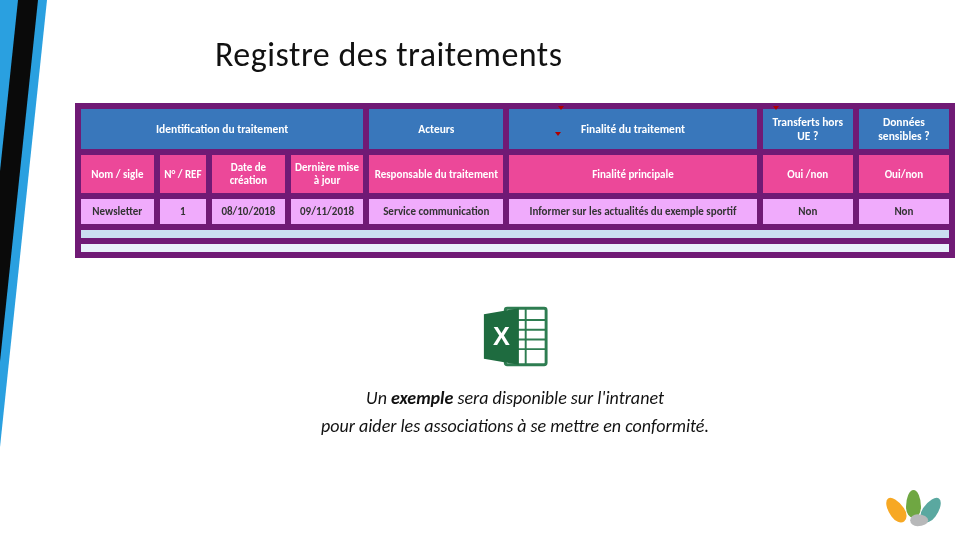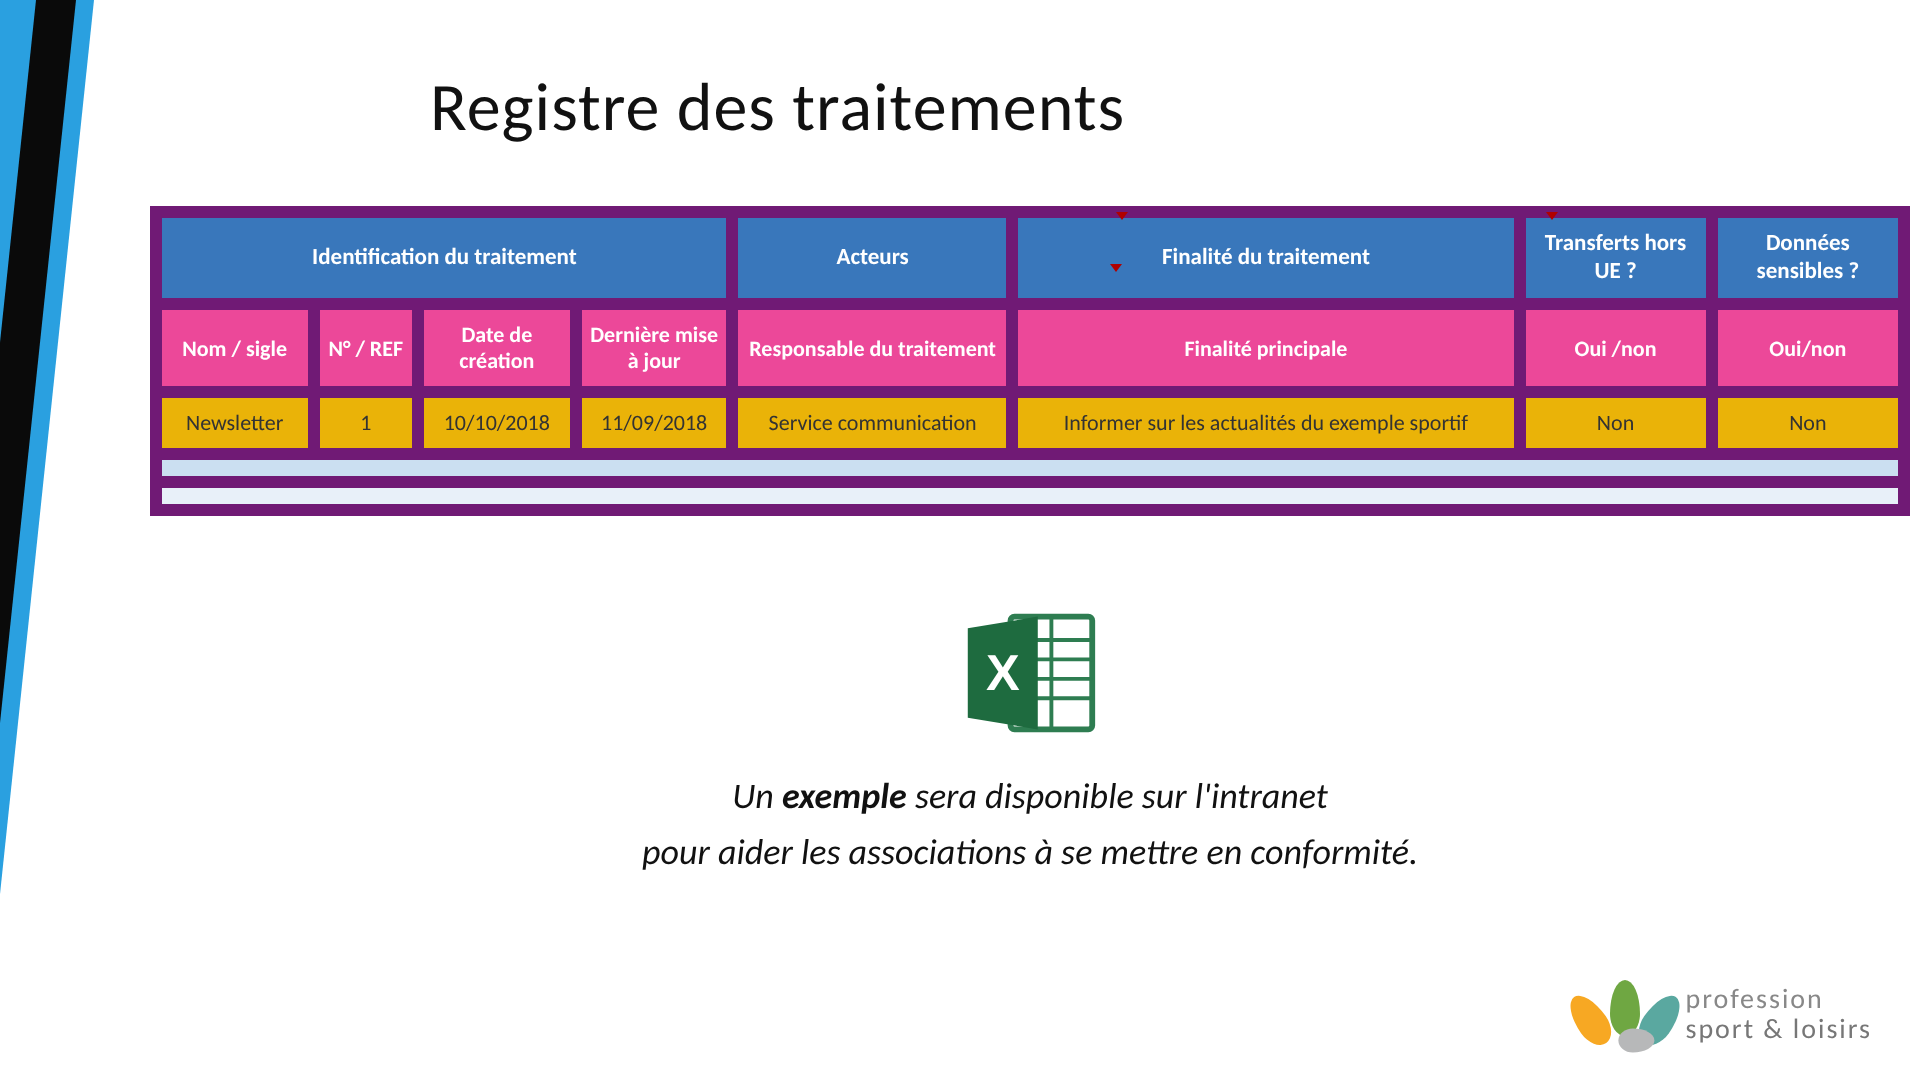--- a/index.html
+++ b/index.html
@@ -10,21 +10,21 @@
   .bar-inner { position: absolute; left: 18px; top: 0; width: 34px; height: 540px; background: #0a0a0a; transform: skewX(-6deg); transform-origin: top left; }
   .bar-inner2 { position: absolute; left: 38px; top: 0; width: 15px; height: 540px; background: #2aa0e0; transform: skewX(-6deg); transform-origin: top left; }
   .bar-inner3 { position: absolute; left: 47px; top: 0; width: 15px; height: 540px; background: #fff; transform: skewX(-6deg); transform-origin: top left; }
   .content { position: absolute; left: 75px; top: 0; width: 880px; height: 497px; }
   .title { font-size: 34px; font-weight: 400; color: #111; margin: 34px 0 0 140px; letter-spacing: 0.5px; }
   .tbl-wrap { margin: 28px 0 0 0; width: 880px; }
   table { border-collapse: collapse; width: 100%; font-size: 11px; }
   th, td { border: 6px solid #701a75; padding: 4px 6px; text-align: center; }
   thead tr.r1 th { background: #3977bb; color: #fff; font-weight: 700; font-size: 11.5px; padding: 6px 4px; }
   thead tr.r2 th { background: #ec4899; color: #fff; font-weight: 700; font-size: 11px; padding: 6px 4px; }
-  tbody tr.row td { background: #eab308; color: #333; font-weight: 400; font-size: 11px; padding: 6px 4px; }
+  tbody tr.row td { background: #f0abfc; color: #333; font-weight: 700; font-size: 11px; padding: 6px 4px; }
   tbody tr.blankA td { background: #cbdff1; height: 14px; }
   tbody tr.blankB td { background: #e8f0f9; height: 14px; }
   .excel-icon { width: 70px; height: 65px; margin: 46px auto 0 auto; display: block; }
   .caption { text-align: center; font-style: italic; font-size: 18px; color: #111; margin-top: 16px; line-height: 1.55; }
   .caption .bold { font-weight: 700; }
   .logo { position: absolute; right: 24px; bottom: 12px; display: flex; align-items: center; gap: 8px; }
   .logo-mark { width: 44px; height: 40px; position: relative; }
   .petal { position: absolute; width: 15px; height: 28px; border-radius: 50% 50% 50% 50% / 60% 60% 40% 40%; transform-origin: 50% 90%; }
   .logo-text { font-size: 14px; line-height: 1.05; color: #777; letter-spacing: 1px; }
   .logo-text .l1 { color: #888; }
@@ -75,22 +75,22 @@
             <th>Responsable du traitement</th>
             <th>Finalité principale</th>
             <th>Oui /non</th>
             <th>Oui/non</th>
           </tr>
         </thead>
         <tbody>
           <tr class="row">
             <td>Newsletter</td>
             <td>1</td>
-            <td>10/10/2018</td>
-            <td>11/09/2018</td>
+            <td>08/10/2018</td>
+            <td>09/11/2018</td>
             <td>Service communication</td>
             <td>Informer sur les actualités du exemple sportif</td>
             <td>Non</td>
             <td>Non</td>
           </tr>
           <tr class="blankA">
               <td colspan="8"></td>
             </tr>
           <tr class="blankB">
               <td colspan="8"></td>
@@ -116,18 +116,14 @@
     </p>
   </div>
 
   <div class="logo">
     <div class="logo-mark">
       <div class="petal" style="background:#f7a823; left:3px; top:6px; transform:rotate(-35deg);"></div>
       <div class="petal" style="background:#6fa742; left:14px; top:2px; transform:rotate(0deg);"></div>
       <div class="petal" style="background:#5aa8a0; left:25px; top:6px; transform:rotate(35deg);"></div>
       <div class="petal" style="background:#b7b8b9; left:14px; top:16px; transform:rotate(90deg); height:18px; width:12px;"></div>
     </div>
-    <div class="logo-text">
-      <div class="l1">profession</div>
-      <div>sport &amp; loisirs</div>
-    </div>
   </div>
 </div>
 
 </body></html>

